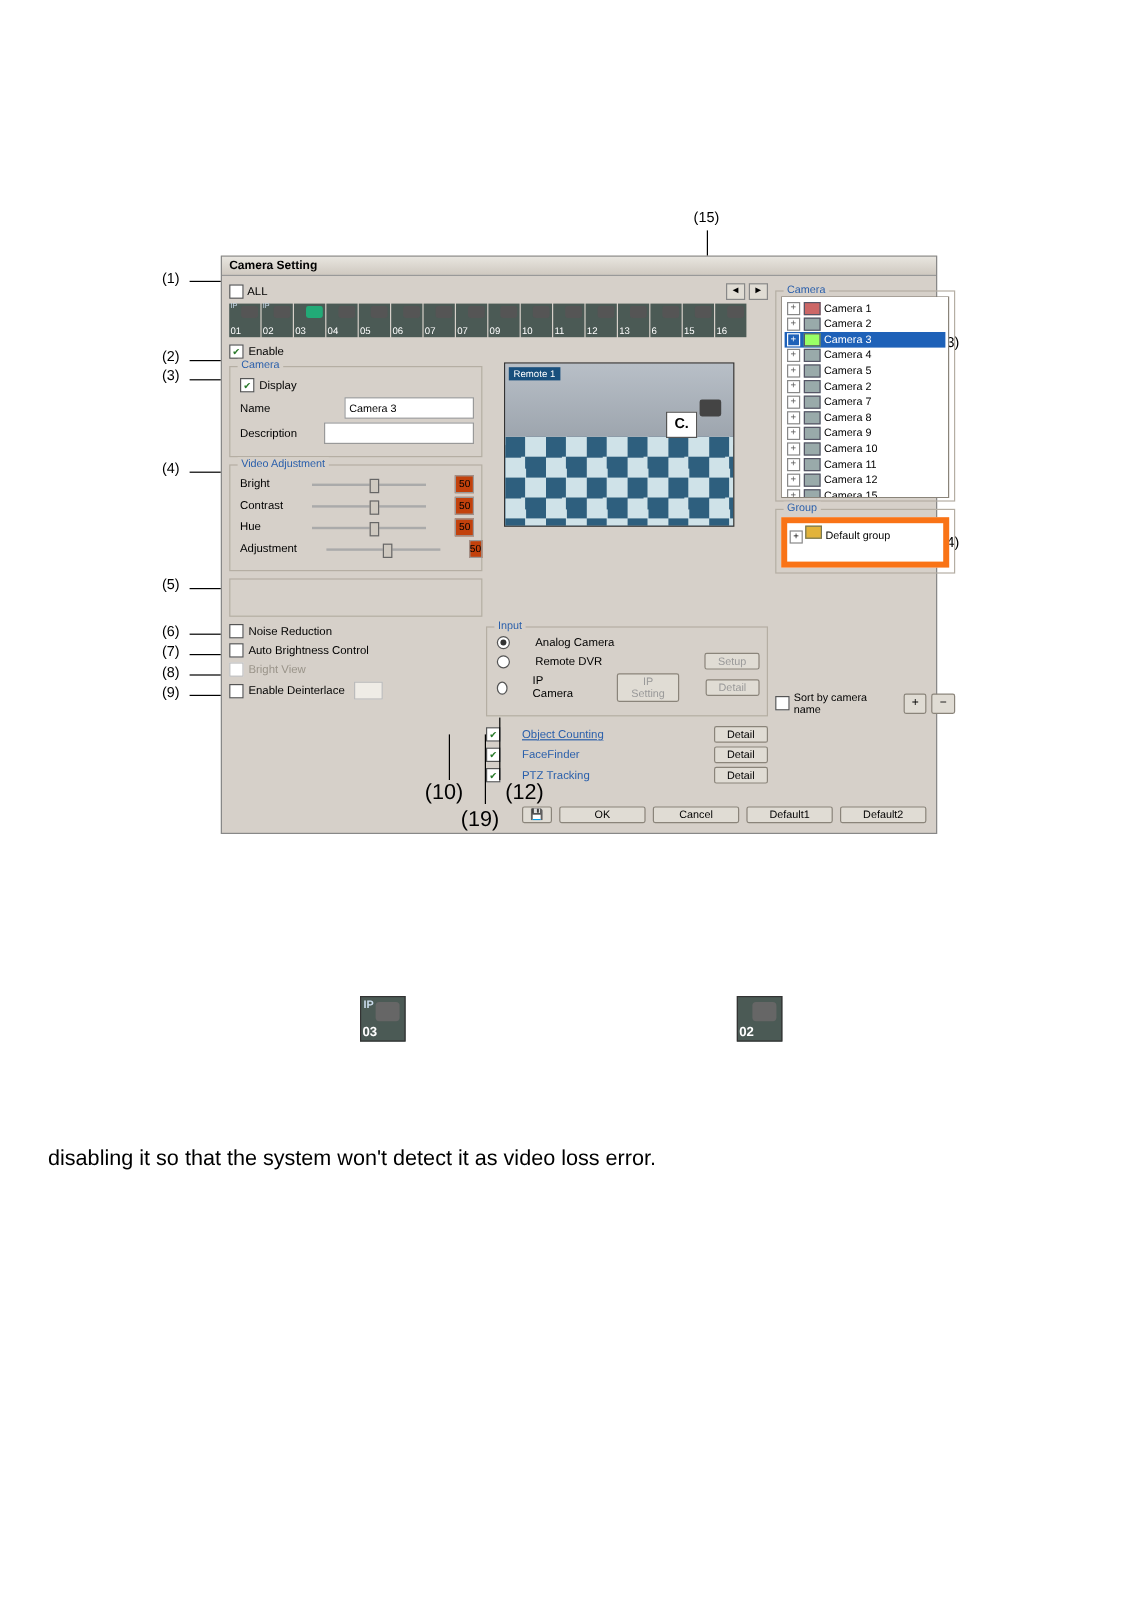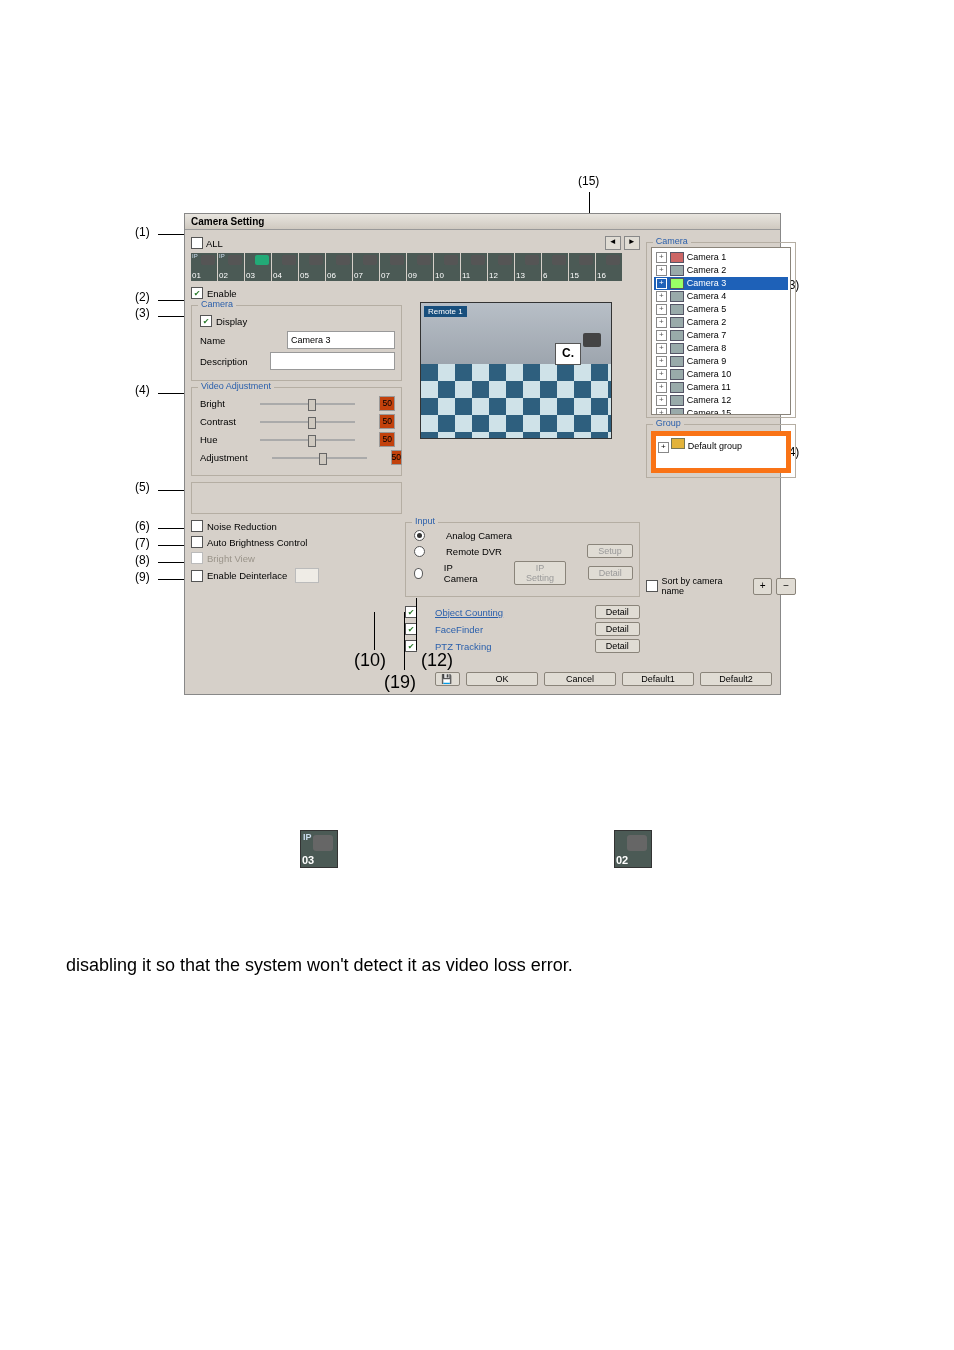--- a/index.html
+++ b/index.html
@@ -422,15 +422,15 @@
         <span>03</span>
       </div>
   </div>
   <div style="position:absolute;left:614px;top:830px">
     <div class="bigicon">
         <span class="lens"></span>
         <span>02</span>
       </div>
   </div>
 
-  <div class="bodytext" style="left:66px;top:955px">disabling it so that the system won't detect it as video loss error.</div>
+  <div class="bodytext" style="left:40px;top:955px">disabling it so that the system won't detect it as video loss error.</div>
 
 </div>
 
 </body></html>

